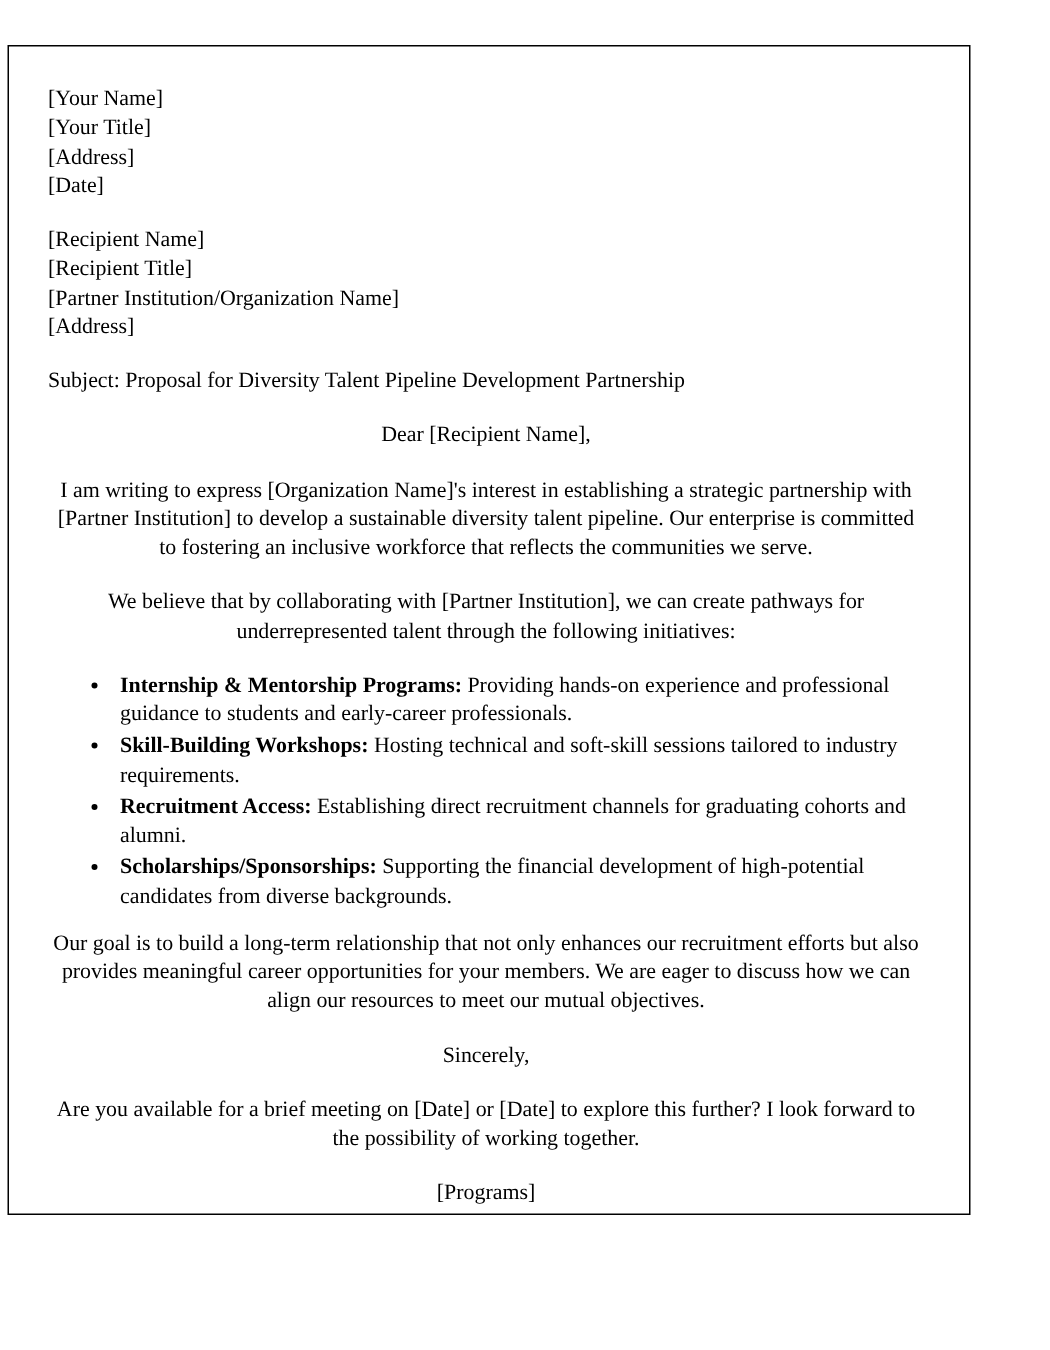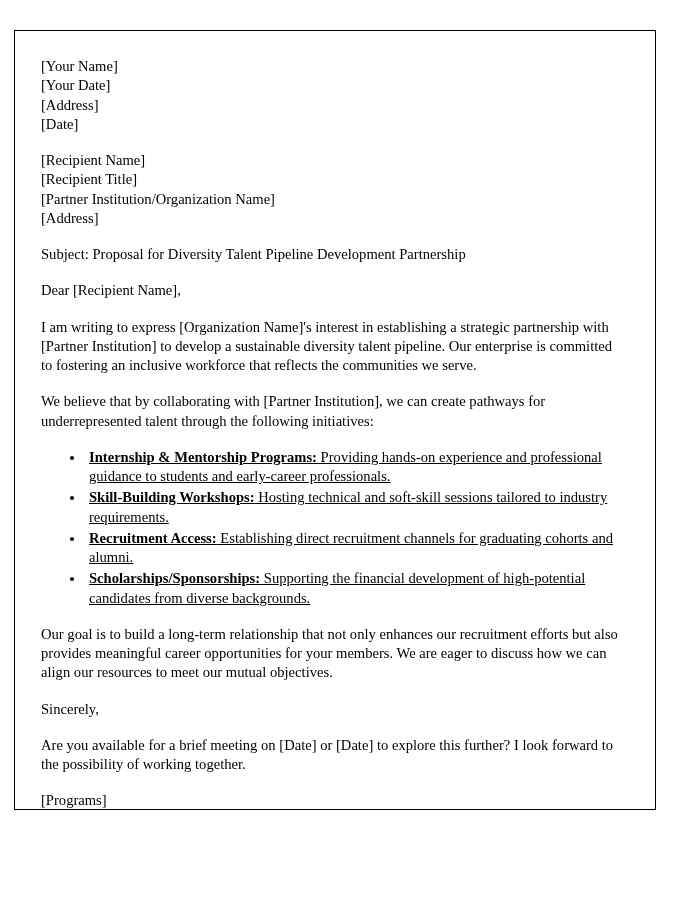--- a/index.html
+++ b/index.html
@@ -10,69 +10,68 @@
   body {
     width: 700px;
     height: 900px;
     font-family: "Liberation Serif", serif;
     color: #000000;
     position: relative;
     overflow: hidden;
   }
   .page {
     position: absolute;
-    left: 14px;
+    left: 5px;
     top: 30px;
     width: 642px;
     height: 780px;
     border: 1px solid #000000;
     box-sizing: border-box;
     background: #ffffff;
   }
   .content {
     padding: 26px 30px 0 26px;
     font-size: 14.6px;
     line-height: 1.32;
   }
   .block {
     margin: 0 0 17px 0;
   }
   .block .line {
     white-space: pre-wrap;
   }
   .para {
     margin: 0 0 17px 0;
-    text-align: left;
+    text-align: center;
   }
   .subject {
     margin: 0 0 17px 0;
   }
   ul.initiatives {
-    margin: 0 0 17px 0;
+    margin: 0 0 12px 0;
     padding-left: 44px;
     list-style-type: disc;
-    text-decoration: underline;
   }
   ul.initiatives li {
     margin: 0 0 2px 0;
     padding-left: 4px;
   }
   ul.initiatives li b {
     font-weight: bold;
   }
 </style>
 </head>
 <body>
 
 <div class="page">
   <div class="content">
 
     <div class="block">
       <div class="line">[Your Name]</div>
-      <div class="line">[Your Date]</div>
+      <div class="line">[Your Title]</div>
       <div class="line">[Address]</div>
       <div class="line">[Date]</div>
     </div>
 
     <div class="block">
       <div class="line">[Recipient Name]</div>
       <div class="line">[Recipient Title]</div>
       <div class="line">[Partner Institution/Organization Name]</div>
       <div class="line">[Address]</div>
     </div>

